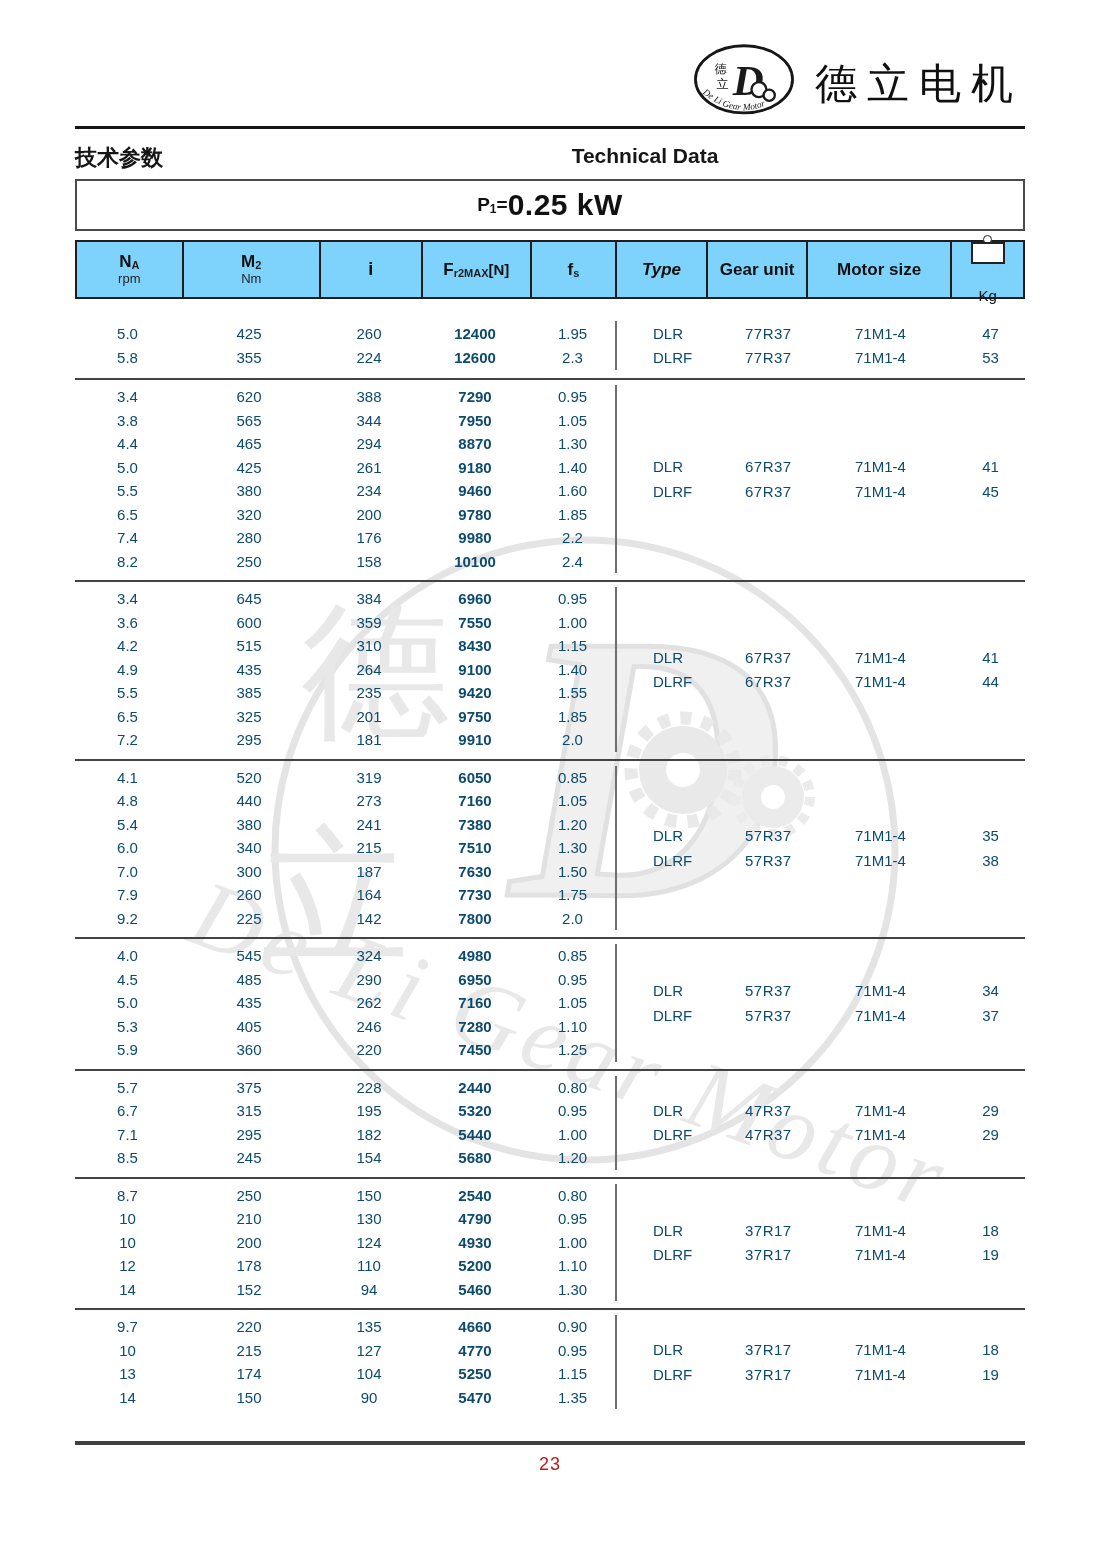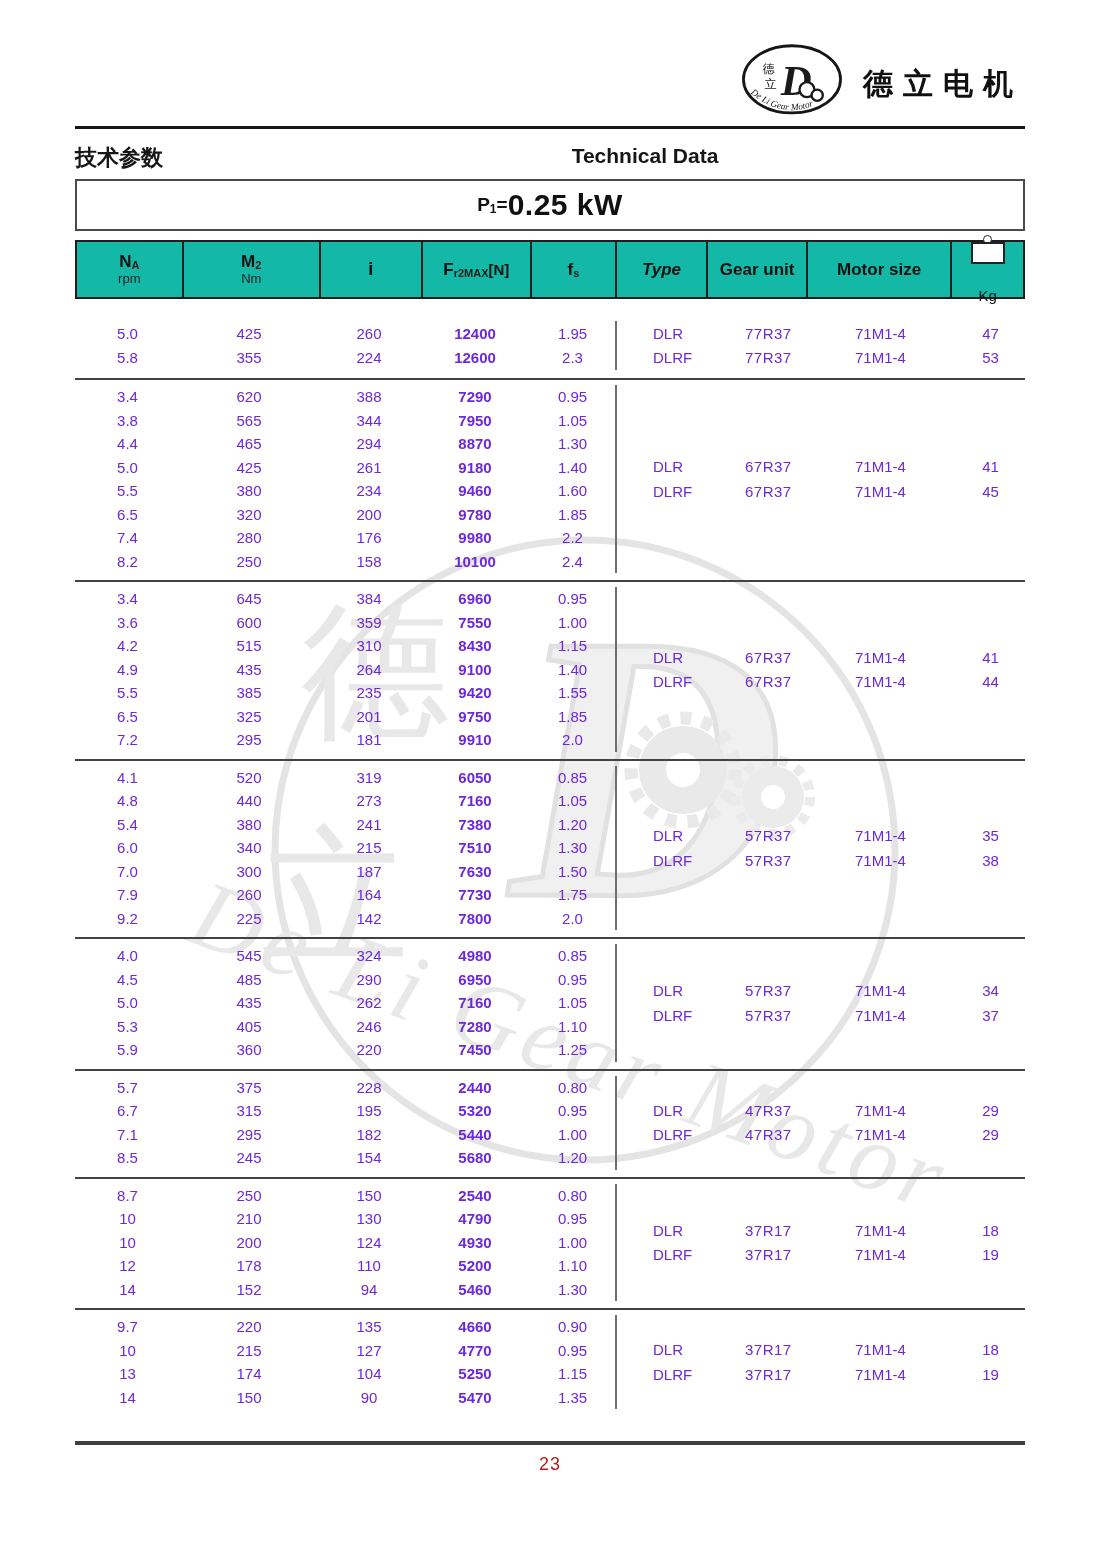--- a/index.html
+++ b/index.html
@@ -7,60 +7,60 @@
     width:1100px;height:1555px;background:#ffffff;position:relative;
     font-family:"Liberation Sans","DejaVu Sans",sans-serif;color:#1c1c1c;
     -webkit-font-smoothing:antialiased;overflow:hidden;
   }
   .sheet{position:relative;width:950px;margin:0 auto;padding-top:42px;z-index:1;}
   .watermark{position:absolute;left:0;top:0;width:1100px;height:1555px;z-index:0;pointer-events:none;}
 
   
   .brand-row{display:flex;justify-content:flex-end;align-items:center;gap:16px;height:84px;}
   .brand-cn{
-    font-family:"Liberation Serif","DejaVu Serif",serif;font-weight:bold;
-    font-size:30px;letter-spacing:10px;color:#101010;line-height:1;padding-right:2px;
+    font-family:"Liberation Serif","DejaVu Serif",serif;font-weight:normal;
+    font-size:42px;letter-spacing:10px;color:#101010;line-height:1;padding-right:2px;
   }
   .top-rule{height:3px;background:#161616;margin-top:0px;}
   .title-row{position:relative;height:40px;margin-top:10px;}
   .title-cn{position:absolute;left:0;top:4px;font-size:22px;font-weight:bold;color:#161616;}
   .title-en{position:absolute;left:570px;top:5px;transform:translateX(-50%);font-size:21px;font-weight:bold;color:#161616;}
 
   
   .power-box{
     border:2px solid #4a4a4a;height:48px;display:flex;align-items:center;justify-content:center;
     font-weight:bold;color:#111;
   }
   .power-box .psym{font-size:19px;}
   .power-box .psub{font-size:12px;font-weight:bold;position:relative;top:4px;}
   .power-box .peq{font-size:19px;}
   .power-box .pval{font-size:30px;letter-spacing:0.5px;}
 
   
   .thead{
     display:flex;margin-top:9px;border:2px solid #1d1d1d;height:55px;box-sizing:content-box;
-    background:#14b8a6;
+    background:#7dd3fc;
   }
   .hcell{
     display:flex;flex-direction:column;align-items:center;justify-content:center;
     border-left:2px solid #1d1d1d;box-sizing:border-box;line-height:1.15;
   }
   .hcell:first-child{border-left:none;}
   .hmain{font-size:17px;font-weight:bold;color:#101010;}
   .hs{font-size:11px;font-weight:bold;position:relative;top:2px;}
   .hunit{font-size:13px;color:#222;margin-top:1px;}
   .hc0{width:105px;}.hc1{width:138px;}.hc2{width:102px;}.hc3{width:110px;}
   .hc4{width:85px;}.hc5{width:92px;font-style:italic;}.hc6{width:100px;}.hc7{width:145px;}.hc8{width:73px;gap:22px;}
   .weight-icon{display:flex;flex-direction:column;align-items:center;}
   .knob{width:7px;height:7px;border:1.5px solid #222;border-radius:50%;background:#fff;margin-bottom:-2px;}
   .plate{width:30px;height:18px;border:2px solid #222;background:#fff;}
   .kg-label{font-size:15px;color:#161616;margin-top:1px;}
 
   
-  #groups{font-size:15px;color:#6d28d9;}
+  #groups{font-size:15px;color:#0c4a6e;}
   .group{display:flex;border-bottom:2px solid #434343;padding:5px 0 7px;}
   .group.first{padding-top:22px;padding-bottom:8px;}
   .group.last{border-bottom:none;padding-bottom:6px;}
   .gleft{width:540px;display:flex;flex-direction:column;justify-content:center;}
   .drow{display:flex;height:23.5px;align-items:center;}
   .cell{box-sizing:border-box;}
   .lc0{width:105px;text-align:center;}
   .lc1{width:138px;text-align:center;}
   .lc2{width:102px;text-align:center;}
   .lc3{width:110px;text-align:center;font-weight:bold;}

